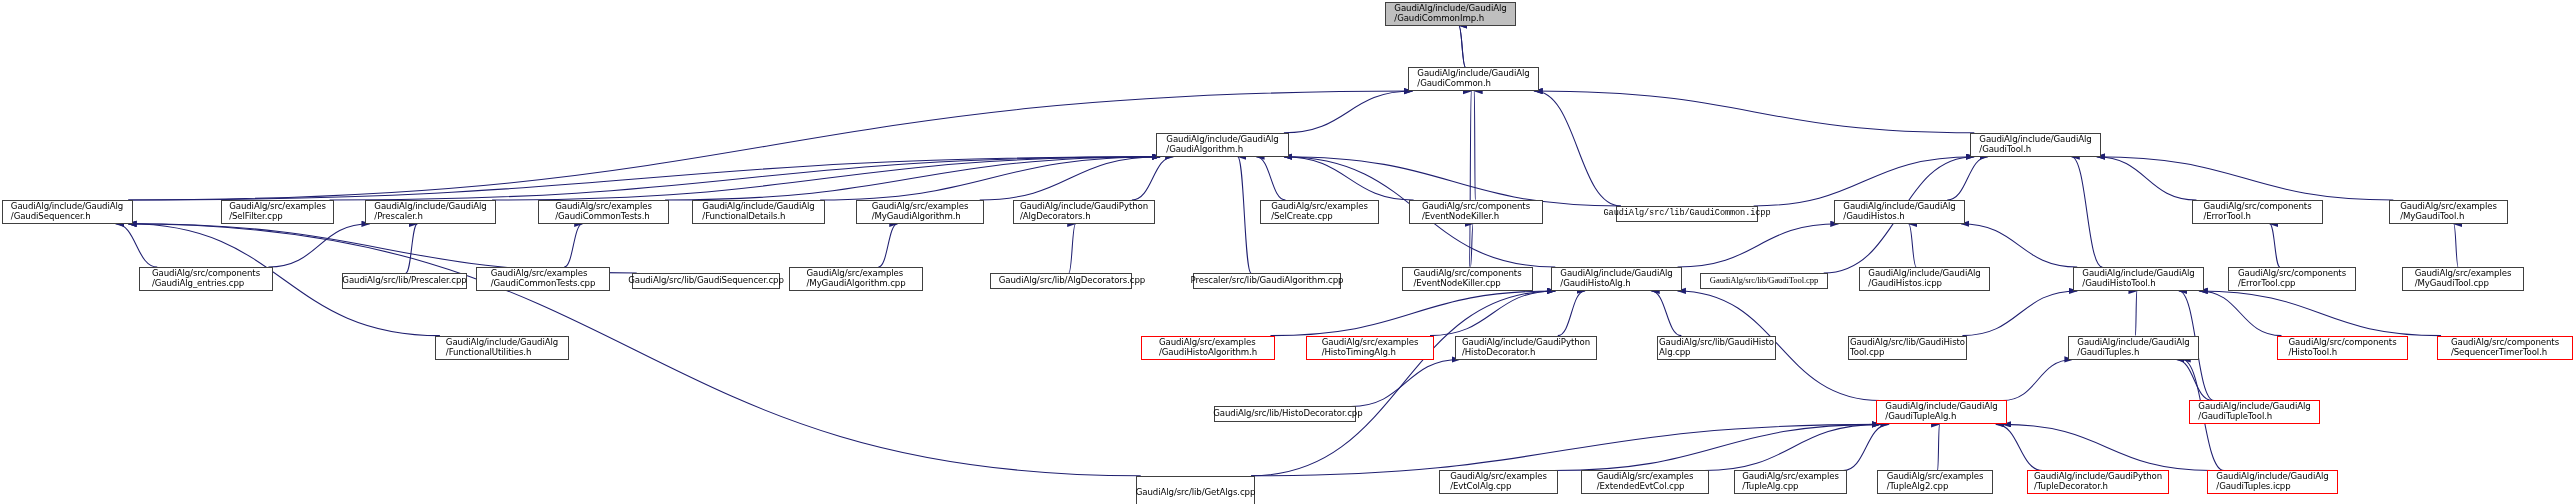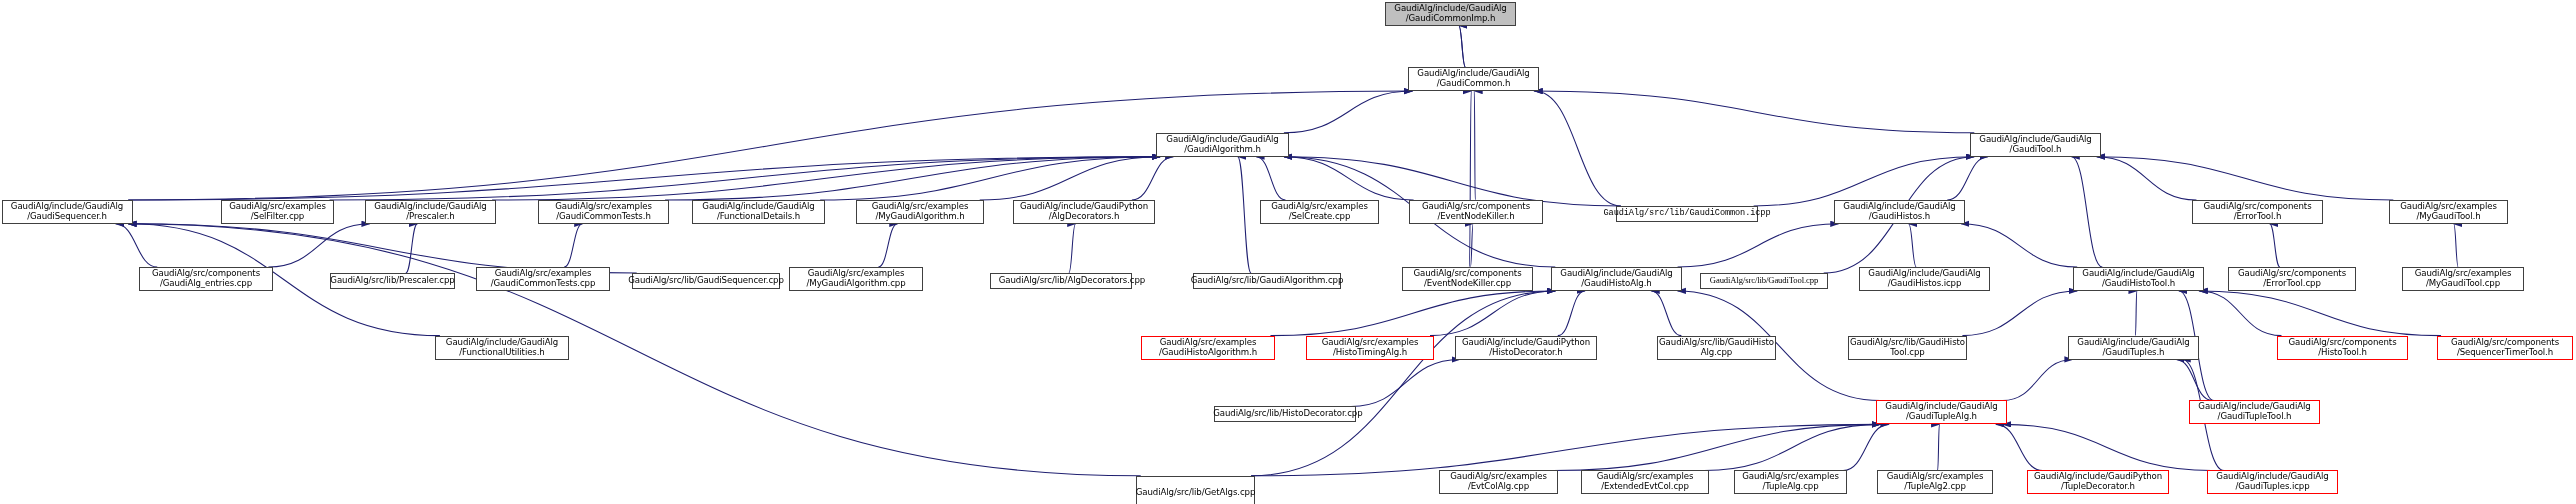--- a/index.html
+++ b/index.html
@@ -17,21 +17,20 @@
     width:2576px;
     height:505px;
     pointer-events:none;
   }
   .node{
     position:absolute;
     box-sizing:border-box;
     display:flex;
     align-items:center;
     justify-content:center;
-    text-align:center;
     background:#ffffff;
     border:0.7px solid #404040;
     color:#000000;
     line-height:1.12;
     white-space:pre-line;
     padding:0.7px 2.2px;
     letter-spacing:-0.1px;
   }
   .node.root{ background:#bfbfbf; border:0.7px solid #404040; }
   .node.red{ border:0.7px solid #ff0000; }
@@ -141,28 +140,28 @@
 /EventNodeKiller.h</div>
     <div class="node thin" style="left: 1616px; top: 206px; width: 142px; height: 16.4px; font-size: 8.6px; font-family: Liberation Mono, monospace;">GaudiAlg/src/lib/GaudiCommon.icpp</div>
     <div class="node" style="left: 1834px; top: 200px; width: 131px; height: 24px; font-size: 8.6px;">GaudiAlg/include/GaudiAlg
 /GaudiHistos.h</div>
     <div class="node" style="left: 2192px; top: 200px; width: 131px; height: 24px; font-size: 8.6px;">GaudiAlg/src/components
 /ErrorTool.h</div>
     <div class="node" style="left: 2389px; top: 200px; width: 119px; height: 24px; font-size: 8.6px;">GaudiAlg/src/examples
 /MyGaudiTool.h</div>
     <div class="node" style="left: 139px; top: 267px; width: 134px; height: 24px; font-size: 8.6px;">GaudiAlg/src/components
 /GaudiAlg_entries.cpp</div>
-    <div class="node thin" style="left: 330px; top: 273px; width: 125px; height: 16.4px; font-size: 8.6px;">GaudiAlg/src/lib/Prescaler.cpp</div>
+    <div class="node thin" style="left: 342px; top: 273px; width: 125px; height: 16.4px; font-size: 8.6px;">GaudiAlg/src/lib/Prescaler.cpp</div>
     <div class="node" style="left: 476px; top: 267px; width: 134px; height: 24px; font-size: 8.6px;">GaudiAlg/src/examples
 /GaudiCommonTests.cpp</div>
     <div class="node thin" style="left: 632px; top: 273px; width: 148px; height: 16.4px; font-size: 8.6px;">GaudiAlg/src/lib/GaudiSequencer.cpp</div>
     <div class="node" style="left: 789px; top: 267px; width: 134px; height: 24px; font-size: 8.6px;">GaudiAlg/src/examples
 /MyGaudiAlgorithm.cpp</div>
     <div class="node thin" style="left: 990px; top: 273px; width: 142px; height: 16.4px; font-size: 8.6px; padding-left: 24px;">GaudiAlg/src/lib/AlgDecorators.cpp</div>
-    <div class="node thin" style="left: 1193px; top: 273px; width: 148px; height: 16.4px; font-size: 8.6px;">GaudiAlg/src/lib/GaudiAlgorithm.cpp</div>
+    <div class="node thin" style="left: 1193px; top: 273px; width: 148px; height: 16.4px; font-size: 8.6px;">Prescaler/src/lib/GaudiAlgorithm.cpp</div>
     <div class="node" style="left: 1402px; top: 267px; width: 131px; height: 24px; font-size: 8.6px;">GaudiAlg/src/components
 /EventNodeKiller.cpp</div>
     <div class="node" style="left: 1551px; top: 267px; width: 131px; height: 24px; font-size: 8.6px;">GaudiAlg/include/GaudiAlg
 /GaudiHistoAlg.h</div>
     <div class="node thin" style="left: 1700px; top: 273px; width: 128px; height: 16.4px; font-size: 8.6px; font-family: Liberation Serif, serif;">GaudiAlg/src/lib/GaudiTool.cpp</div>
     <div class="node" style="left: 1859px; top: 267px; width: 131px; height: 24px; font-size: 8.6px;">GaudiAlg/include/GaudiAlg
 /GaudiHistos.icpp</div>
     <div class="node" style="left: 2073px; top: 267px; width: 131px; height: 24px; font-size: 8.6px;">GaudiAlg/include/GaudiAlg
 /GaudiHistoTool.h</div>
     <div class="node" style="left: 2228px; top: 267px; width: 128px; height: 24px; font-size: 8.6px;">GaudiAlg/src/components

